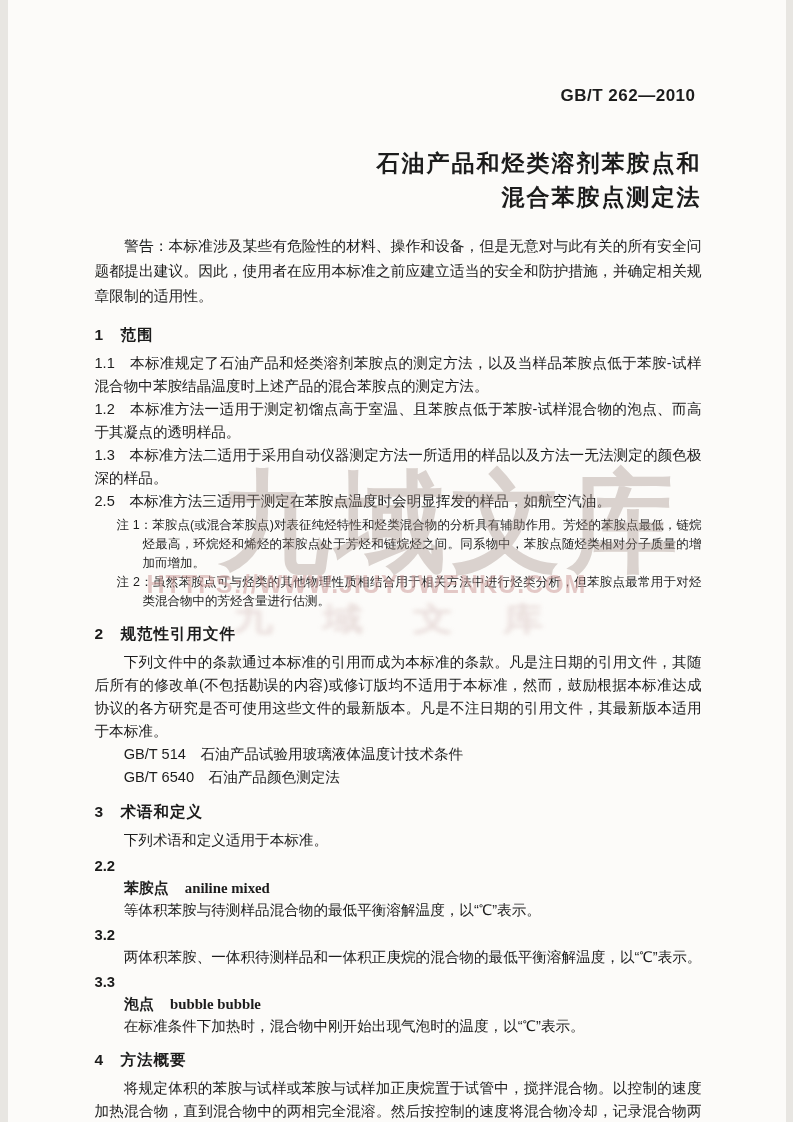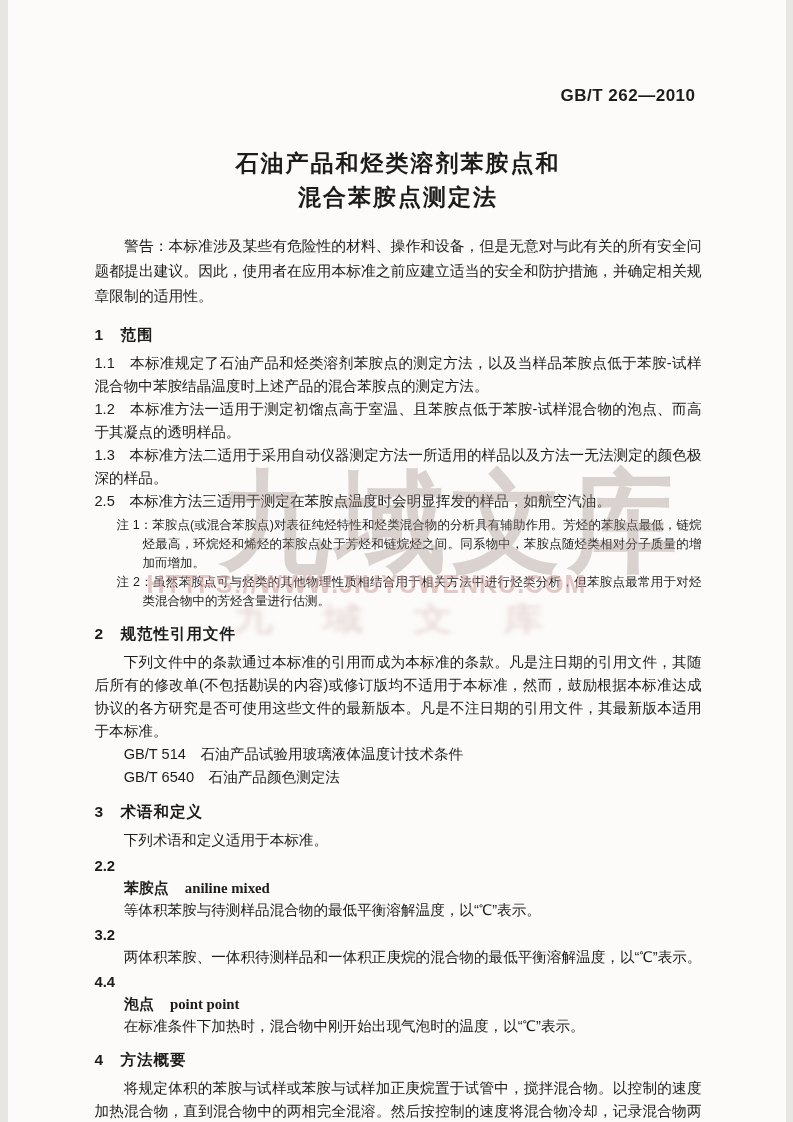--- a/index.html
+++ b/index.html
@@ -15,21 +15,21 @@
   .doc-number{
     position:absolute;top:86px;right:90px;
     font-size:17px;font-weight:bold;letter-spacing:.5px;
     z-index:2;
   }
   .content{
     position:absolute;left:87px;right:84px;top:146px;
     z-index:2;
   }
   .doc-title{
-    text-align:center;font-size:23px;font-weight:bold;
+    text-align:right;font-size:23px;font-weight:bold;
     line-height:34px;letter-spacing:2px;
   }
   .warning{
     margin-top:20px;font-size:14.8px;font-weight:normal;
     line-height:25px;text-indent:2em;text-align:justify;
   }
   .sec-heading{
     margin-top:12px;margin-bottom:6px;
     font-size:15.5px;font-weight:bold;letter-spacing:1px;
     line-height:22px;
@@ -129,23 +129,23 @@
       </div>
       <div class="term-def">等体积苯胺与待测样品混合物的最低平衡溶解温度，以“℃”表示。</div>
     </div>
 
     <div>
       <div class="term-num">3.2</div>
       <div class="term-def">两体积苯胺、一体积待测样品和一体积正庚烷的混合物的最低平衡溶解温度，以“℃”表示。</div>
     </div>
 
     <div>
-      <div class="term-num">4.4</div>
+      <div class="term-num">3.3</div>
       <div class="term-row">
-        <span>泡点</span><span class="term-en">point point</span>
+        <span>泡点</span><span class="term-en">bubble bubble</span>
       </div>
       <div class="term-def">在标准条件下加热时，混合物中刚开始出现气泡时的温度，以“℃”表示。</div>
     </div>
 
     <div class="sec-heading">4　方法概要</div>
     <p class="para indent">将规定体积的苯胺与试样或苯胺与试样加正庚烷置于试管中，搅拌混合物。以控制的速度加热混合物，直到混合物中的两相完全混溶。然后按控制的速度将混合物冷却，记录混合物两相分离时的温</p>
 
   </div>
 </div>
 

